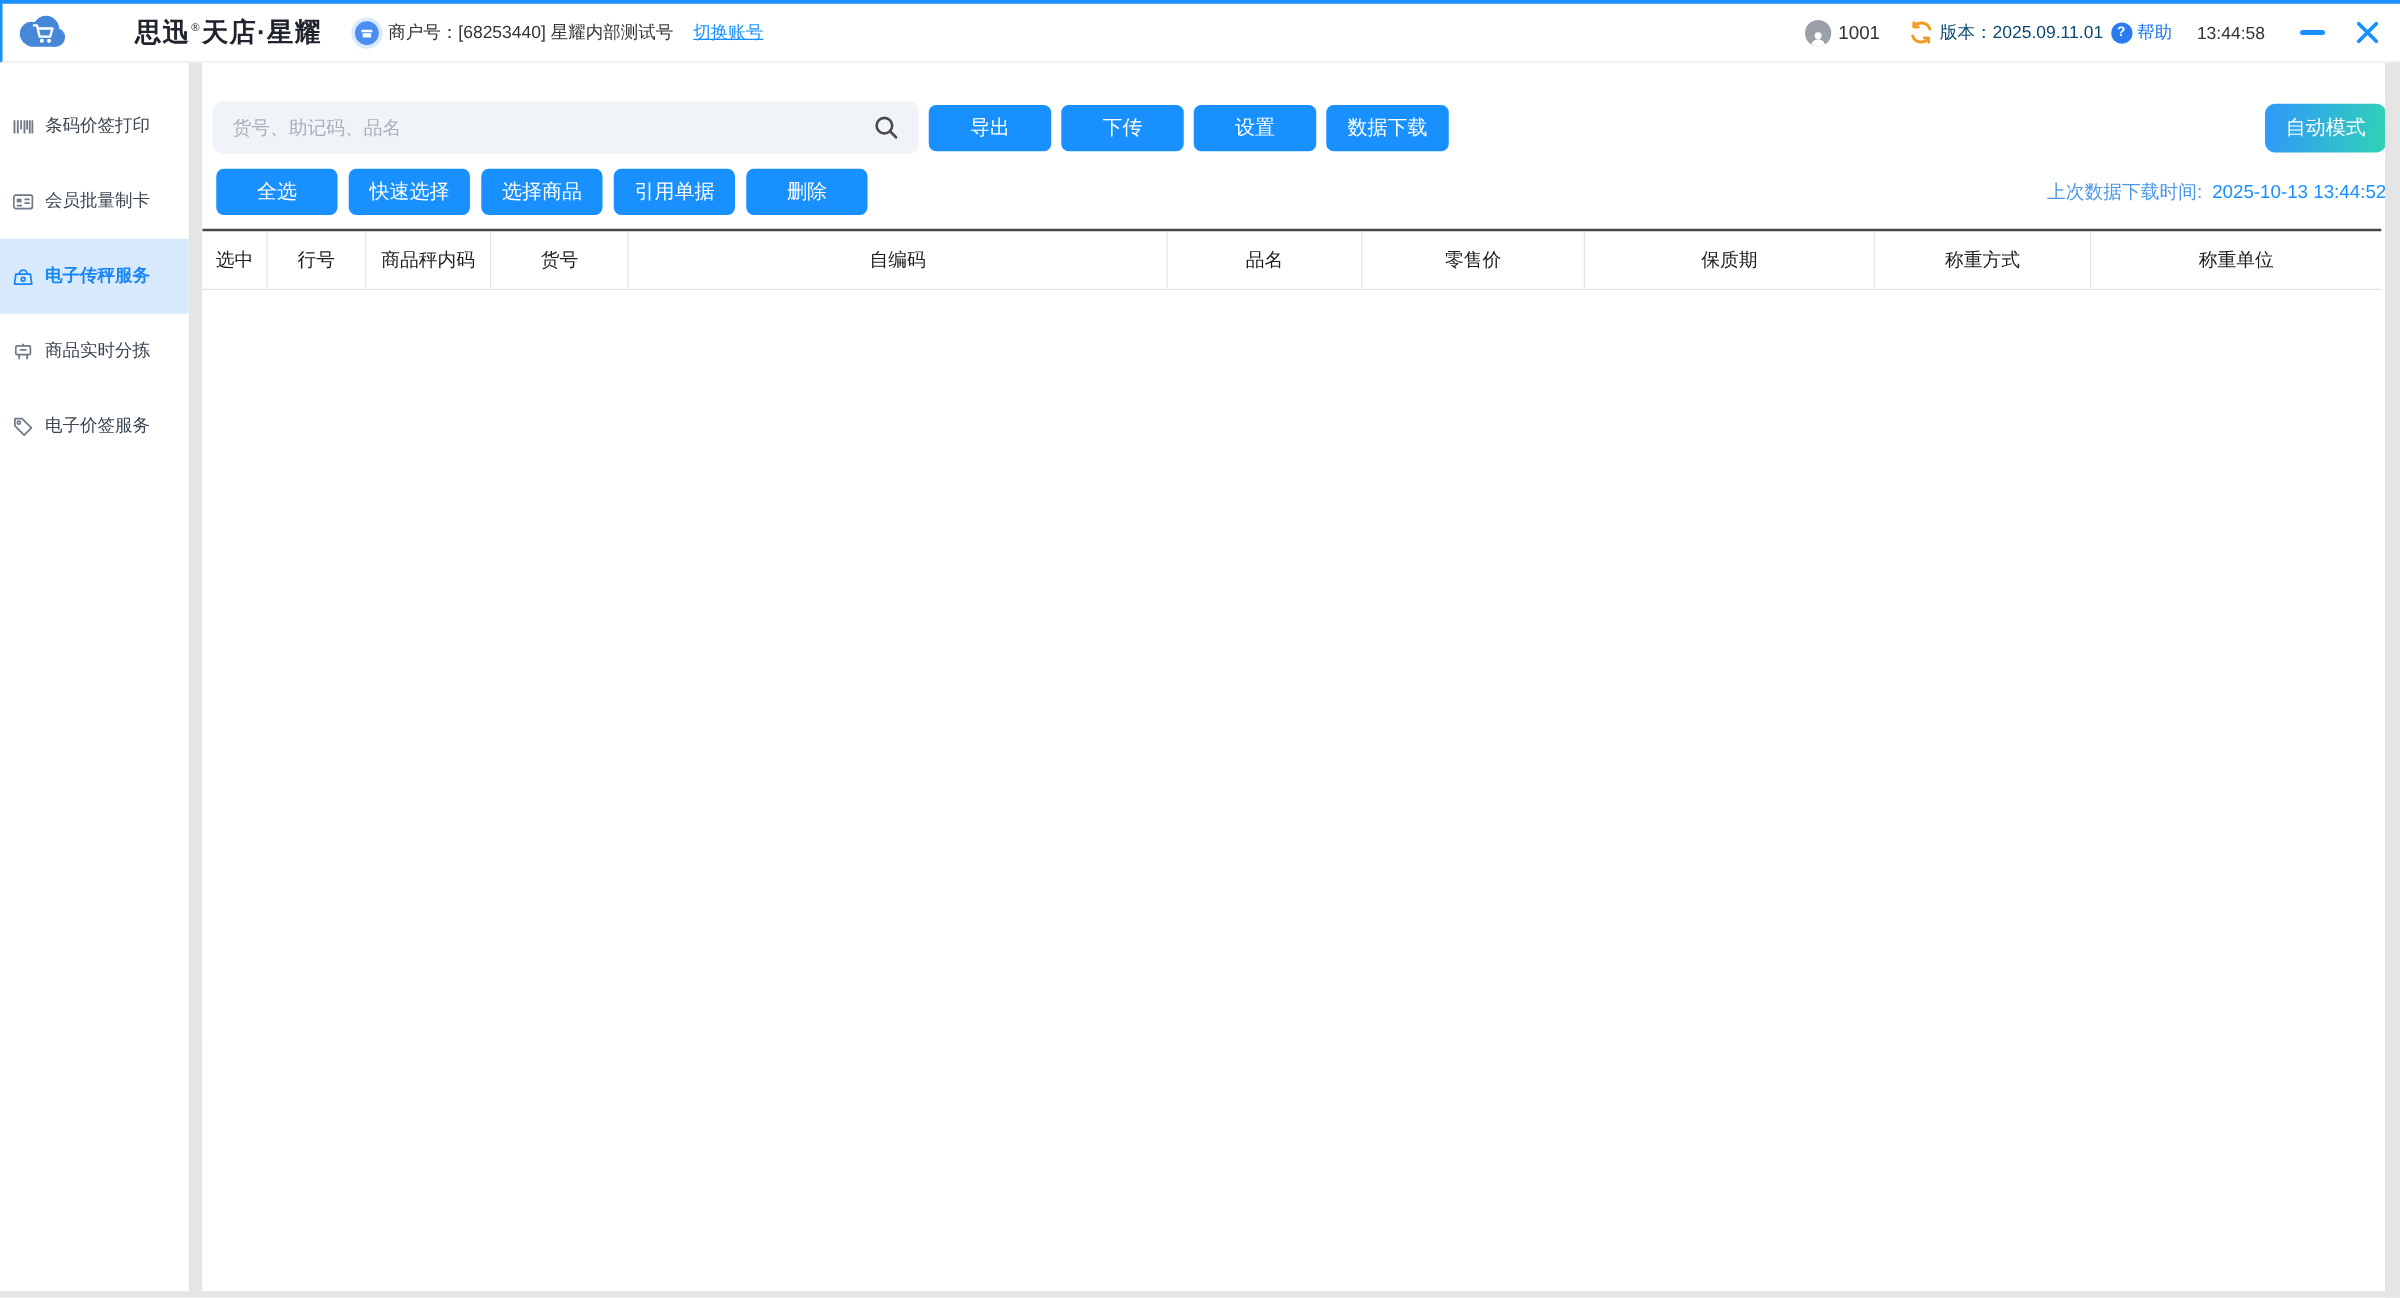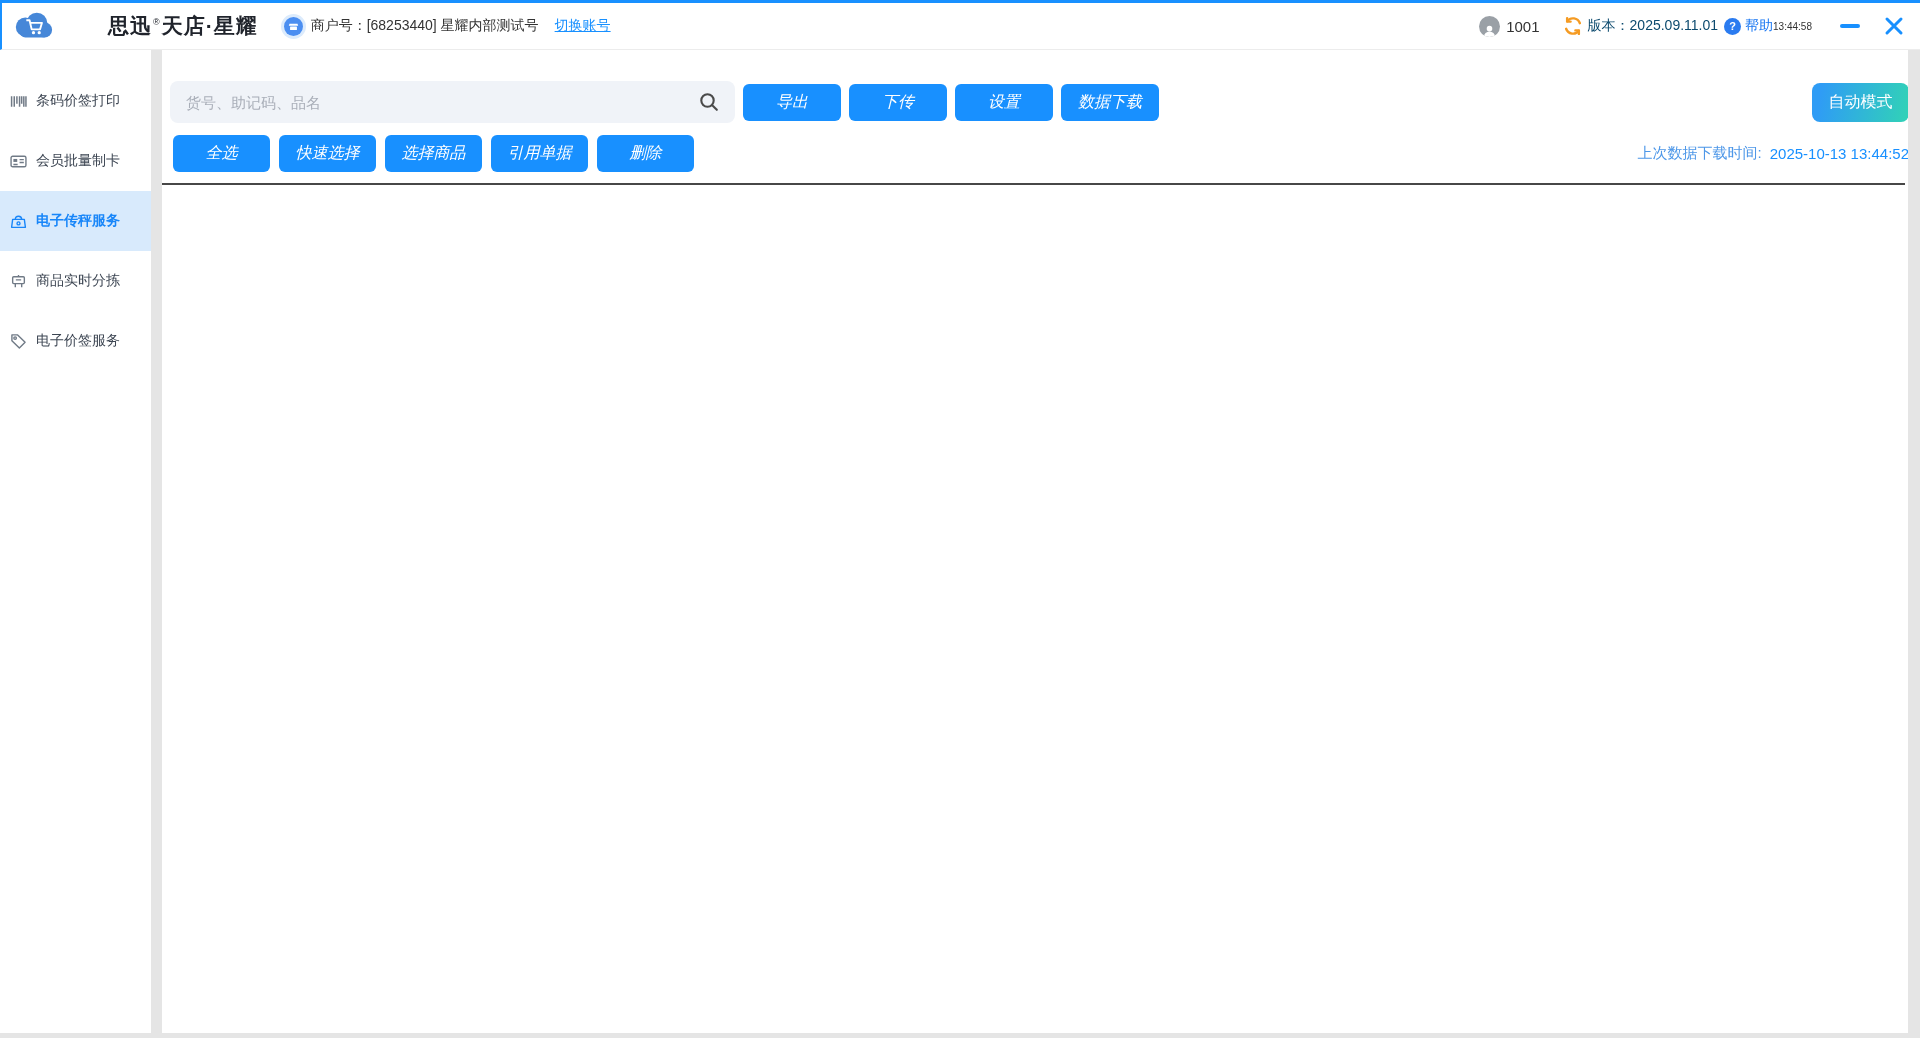--- a/index.html
+++ b/index.html
@@ -21,21 +21,21 @@
   .tb-right { margin-left: auto; display: flex; align-items: center; white-space: nowrap; }
   .avatar { width: 21px; height: 21px; border-radius: 50%; background: #9aa0a6; overflow: hidden;
     display: flex; align-items: flex-end; justify-content: center; margin-right: 6px; }
   .user-count { font-size: 15px; color: #333; }
   .refresh-icon { width: 22px; height: 22px; margin: 0 4px 0 22px; }
   .version-text { font-size: 14px; color: #0c4a6e; }
   .help-circle { width: 17px; height: 17px; border-radius: 50%; background: #2a7bf0; color: #fff;
     font-size: 11px; font-weight: bold; display: flex; align-items: center; justify-content: center;
     margin: 0 4px 0 6px; }
   .help-text { font-size: 14px; color: #1876f2; cursor: pointer; }
-  .clock { font-size: 10px; color: #333; }
+  .clock { font-size: 14px; color: #333; margin-left: 20px; }
   .win-min { width: 20px; height: 4px; border-radius: 2px; background: #1890ff; margin-left: 28px; cursor: pointer; }
   .win-close { width: 20px; height: 20px; margin-left: 24px; cursor: pointer; }
 
   
   .body-row { display: flex; height: 983px; }
   .sidebar { width: 151px; background: #fff; padding-top: 21px; flex: 0 0 auto; }
   .side-item { height: 60px; display: flex; align-items: center; gap: 9px; padding-left: 10px;
     font-size: 14px; color: #3c4552; cursor: pointer; }
   .side-item .s-icon { width: 17px; height: 17px; color: #707a86; flex: 0 0 auto; }
   .side-item.active { background: #d8eafc; color: #1886f9; font-weight: bold; }
@@ -44,21 +44,21 @@
   .content { flex: 1 1 auto; background: #fff; position: relative; }
 
   
   .row1 { display: flex; align-items: center; margin: 31px 11px 0 8px; gap: 8px; }
   .search-wrap { position: relative; width: 565px; height: 42px; background: #f0f3f8; border-radius: 8px; flex: 0 0 auto; }
   .search-wrap input { width: 100%; height: 100%; background: transparent; border: none; outline: none;
     padding: 0 48px 0 16px; font-size: 15px; color: #737373; font-family: inherit; }
   .search-wrap input::placeholder { color: #a9aeb8; }
   .search-icon { position: absolute; right: 14px; top: 9px; width: 24px; height: 24px; cursor: pointer; }
   .btn { width: 98px; height: 37px; border: none; border-radius: 6px; background: #1890ff; color: #fff;
-    font-size: 16px; font-family: inherit; cursor: pointer; font-style: italic; }
+    font-size: 16px; font-family: inherit; cursor: pointer; }
   .auto-mode { margin-left: auto; width: 97px; height: 39px; border: none; border-radius: 8px;
     background: linear-gradient(100deg, #2f9cf5 10%, #31d0b9 95%); color: #fff; font-size: 16px;
     font-family: inherit; cursor: pointer; }
   .row2 { display: flex; align-items: center; margin: 12px 11px 0 11px; gap: 9px; }
   .row2 .btn { width: 97px; }
   .last-dl { margin-left: auto; font-size: 15px; display: flex; align-items: center; gap: 8px; }
   .last-dl .lbl { color: #4d97e8; }
   .last-dl .val { color: #1890ff; }
 
   
@@ -193,19 +193,31 @@
       <button class="btn">选择商品</button>
       <button class="btn">引用单据</button>
       <button class="btn">删除</button>
       <div class="last-dl">
         <span class="lbl">上次数据下载时间:</span>
         <span class="val">2025-10-13 13:44:52</span>
       </div>
     </div>
 
     <div class="table">
+      <div class="thead">
+        <div class="th c0">选中</div>
+        <div class="th c1">行号</div>
+        <div class="th c2">商品秤内码</div>
+        <div class="th c3">货号</div>
+        <div class="th c4">自编码</div>
+        <div class="th c5">品名</div>
+        <div class="th c6">零售价</div>
+        <div class="th c7">保质期</div>
+        <div class="th c8">称重方式</div>
+        <div class="th c9">称重单位</div>
+      </div>
       <div class="tbody"></div>
     </div>
   </main>
 </div>
 
 <div class="edge-right"></div>
 <div class="edge-bottom"></div>
 
 </body></html>

